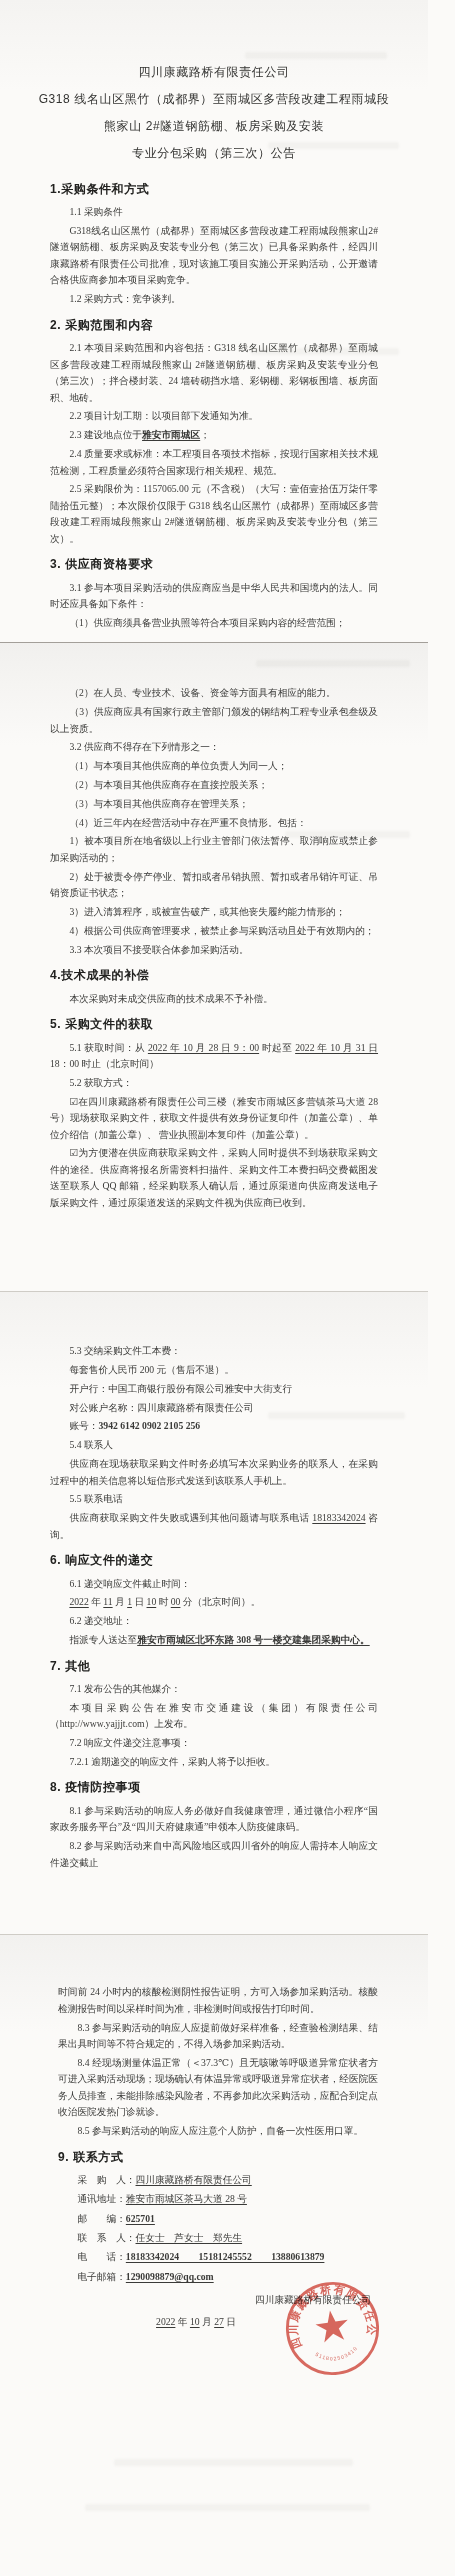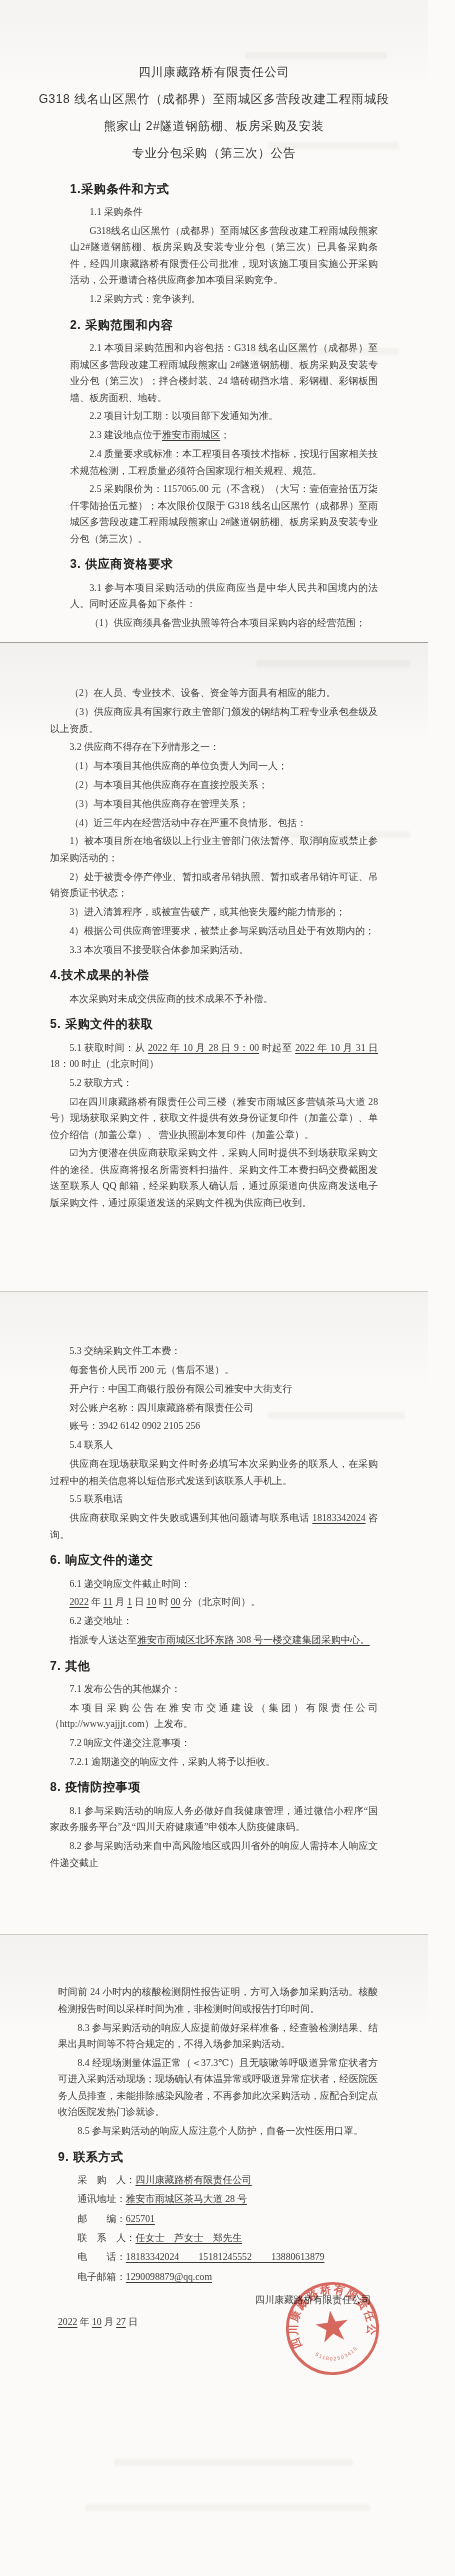--- a/index.html
+++ b/index.html
@@ -4,36 +4,36 @@
 <style>
   html,body{margin:0;padding:0;background:#e8e8e6;}
   .sheet{position:relative;width:456px;height:2576px;margin:0 auto;background:#fbfaf8;
          font-family:"Liberation Serif","DejaVu Serif",serif;color:#3a3a38;overflow:hidden;}
   .page{position:relative;width:428px;box-sizing:border-box;overflow:hidden;}
   .page-1{height:642px;background:linear-gradient(#f4f3f1 0px,#fbfaf8 91px);}
   .page-2{height:649px;border-top:1.1px solid #a39f99;background:linear-gradient(#f1f0ee 0px,#fbfaf8 102px);}
   .page-3{height:643px;border-top:0.6px solid #cfccc6;background:linear-gradient(#f3f2f0 0px,#fbfaf8 97px);}
   .page-4{height:642px;border-top:0.6px solid #cfccc6;background:linear-gradient(#f2f1ef 0px,#fbfaf8 97px);}
   .content{padding:0 50px;}
-  .p1-content{padding-top:4.6px;margin-left:20px;}
+  .p1-content{padding-top:4.6px;}
   .p2-content{padding-top:40px;}
   .p3-content{padding-top:49px;}
   .p4-content{padding-top:47px;margin-left:8px;}
   .title-block{padding-top:59px;text-align:center;}
   .title-line{font-family:"Liberation Sans","DejaVu Sans",sans-serif;font-size:12px;
               line-height:27px;color:#333331;letter-spacing:0.6px;}
   .h{font-family:"Liberation Sans","DejaVu Sans",sans-serif;font-weight:bold;font-size:12px;
      line-height:19.4px;margin:8px 0 5.1px;color:#222220;letter-spacing:0.6px;}
   .p{font-size:9.7px;line-height:16.5px;margin:2.3px 0;text-align:justify;text-indent:19.4px;}
   .pn{text-indent:0;}
   .contact{margin:2.8px 0;}
   .closing-company{text-align:right;text-indent:0;padding-right:6.8px;margin-top:6.8px;}
-  .closing-date{text-align:left;text-indent:0;padding-right:44px;margin-top:5.1px;position:relative;z-index:2;}
+  .closing-date{text-align:center;text-indent:0;padding-right:44px;margin-top:5.1px;position:relative;z-index:2;}
   .u{text-decoration:underline;text-underline-offset:2.3px;text-decoration-thickness:0.6px;}
-  .b{font-weight:normal;}
+  .b{font-weight:bold;}
   .seal{position:absolute;left:284px;top:345px;width:97px;height:97px;z-index:3;
         transform:rotate(-8deg);mix-blend-mode:multiply;opacity:.88;pointer-events:none;}
   .smudge{position:absolute;height:7.4px;background:rgba(110,108,100,0.055);filter:blur(1.1px);border-radius:1.7px;}
 </style>
 </head>
 <body>
 
 <div class="sheet">
 
   <section class="page page-1">

